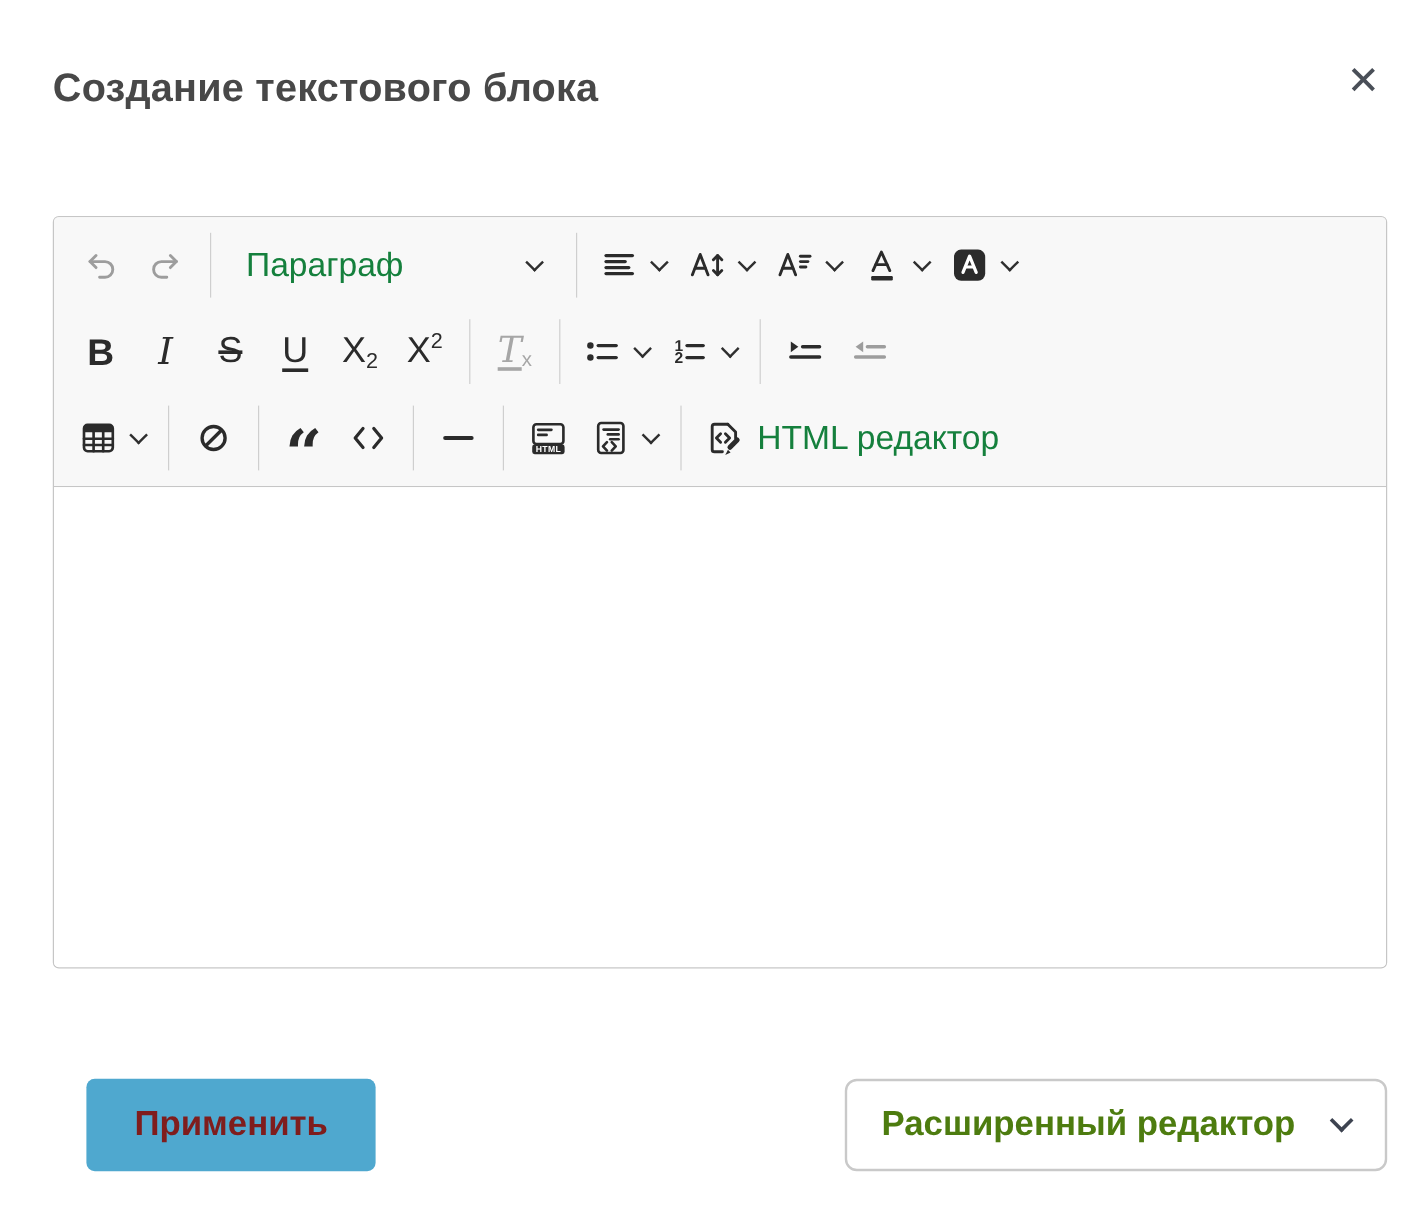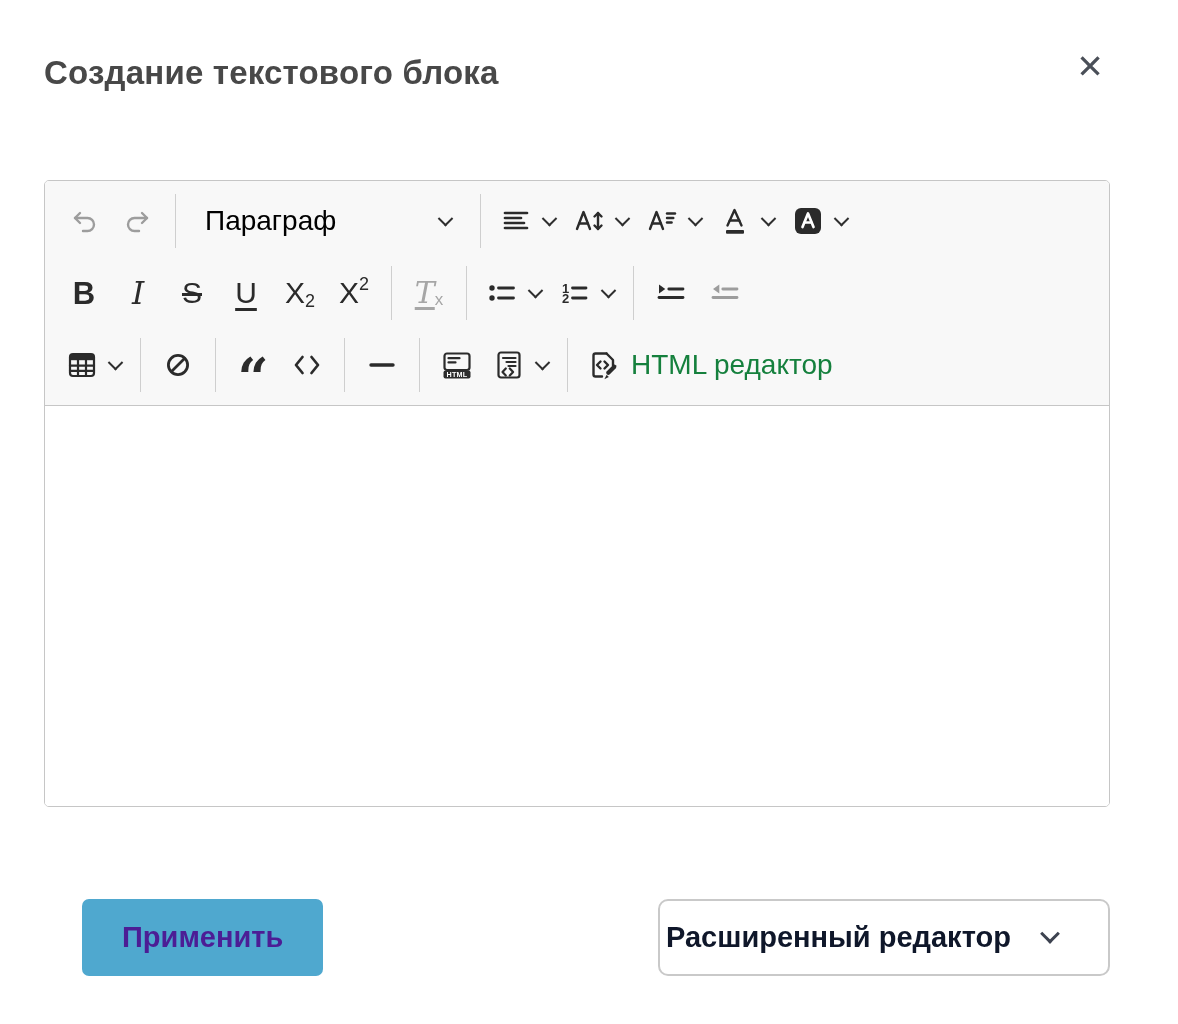--- a/index.html
+++ b/index.html
@@ -9,21 +9,21 @@
     --border:#c6c6c6;
     --toolbar-bg:#f8f8f8;
   }
   *{box-sizing:border-box;}
   html,body{margin:0;padding:0;}
   body{
     width:1178px;height:1024px;background:#fff;
     font-family:"Liberation Sans",sans-serif;color:#2b2b2b;
     overflow:hidden;
   }
-  .dialog{padding:48px 68px 0 44px;}
+  .dialog{padding:48px 22px 0 44px;}
   .dialog-header{display:flex;justify-content:space-between;align-items:flex-start;}
   .title{font-size:33px;font-weight:700;color:#484848;margin:6px 0 0;letter-spacing:.2px;}
   .close-btn{background:none;border:none;padding:2px 6px;cursor:pointer;
     font-size:33px;line-height:1;color:#4a4f58;font-family:inherit;}
 
   
   .editor{margin-top:88px;border:1px solid var(--border);border-radius:5px;overflow:hidden;}
   .toolbar{background:var(--toolbar-bg);border-bottom:1px solid var(--border);padding:4px 0;}
   .tb-row{display:flex;align-items:center;height:72px;padding:0 12px;}
   .tb-btn{height:56px;min-width:52px;padding:0 8px;margin:0 1px;display:flex;align-items:center;
@@ -39,21 +39,21 @@
   .ic .wh{stroke:#fff;}
   .num{font-family:"Liberation Sans",sans-serif;font-size:13px;font-weight:700;
     fill:var(--icon);stroke:none;}
   .htmltxt{font-family:"Liberation Sans",sans-serif;font-size:7.2px;font-weight:700;
     fill:#fff;stroke:none;text-anchor:middle;letter-spacing:.3px;}
 
   .chev{width:11px;height:11px;border-right:2.6px solid #2f2f2f;border-bottom:2.6px solid #2f2f2f;
     transform:rotate(45deg) translate(-2px,-2px);flex:none;}
 
   .heading-drop{width:282px;justify-content:space-between;padding:0 18px;
-    font-size:28px;color:#000000;font-weight:400;}
+    font-size:28px;color:#15803d;font-weight:400;}
 
   
   .glyph{font-size:30px;line-height:1;}
   .g-bold{font-weight:800;font-size:31px;}
   .g-italic{font-family:"DejaVu Serif","Liberation Serif",serif;font-style:italic;font-size:31px;}
   .g-strike{text-decoration:line-through;}
   .g-under{text-decoration:underline;text-underline-offset:5px;}
   .g-small{font-size:18px;line-height:1;}
   .sub-wrap{display:flex;align-items:center;}
   .sub-wrap .g-small{transform:translateY(8px);}
@@ -62,26 +62,26 @@
     color:#a6a6a6;text-decoration:underline;text-underline-offset:4px;}
   .g-rfx{color:#a6a6a6;font-size:17px;transform:translateY(7px);}
   .g-quote{font-family:"DejaVu Serif","Liberation Serif",serif;font-weight:700;
     font-size:54px;line-height:.2;transform:translateY(13px);}
   .src-label{font-size:28px;color:#15803d;}
 
   .content-area{height:400px;background:#fff;padding:22px 24px;font-size:28px;outline:none;}
 
   
   .footer{display:flex;justify-content:space-between;align-items:center;margin-top:92px;}
-  .apply-btn{margin-left:38px;background:var(--accent);color:#4c1d95;border:none;border-radius:7px;
+  .apply-btn{margin-left:28px;background:var(--accent);color:#7f1d1d;border:none;border-radius:7px;
     min-width:232px;height:77px;padding:0 40px;font-size:29px;font-weight:600;
     font-family:inherit;cursor:pointer;}
   .advanced-btn{background:#fff;border:2px solid #c9c9c9;border-radius:10px;min-width:452px;
-    height:77px;display:flex;align-items:center;justify-content:flex-start;gap:32px;
-    font-size:29px;font-weight:600;color:#0f172a;font-family:inherit;cursor:pointer;}
+    height:77px;display:flex;align-items:center;justify-content:center;gap:32px;
+    font-size:29px;font-weight:600;color:#4d7c0f;font-family:inherit;cursor:pointer;}
   .chev-big{width:14px;height:14px;border-right:3px solid #3d4350;border-bottom:3px solid #3d4350;
     transform:rotate(45deg) translate(-3px,-3px);}
 </style>
 </head>
 <body>
 
 <div class="dialog">
 
   <div class="dialog-header">
     <h1 class="title">Создание текстового блока</h1>

